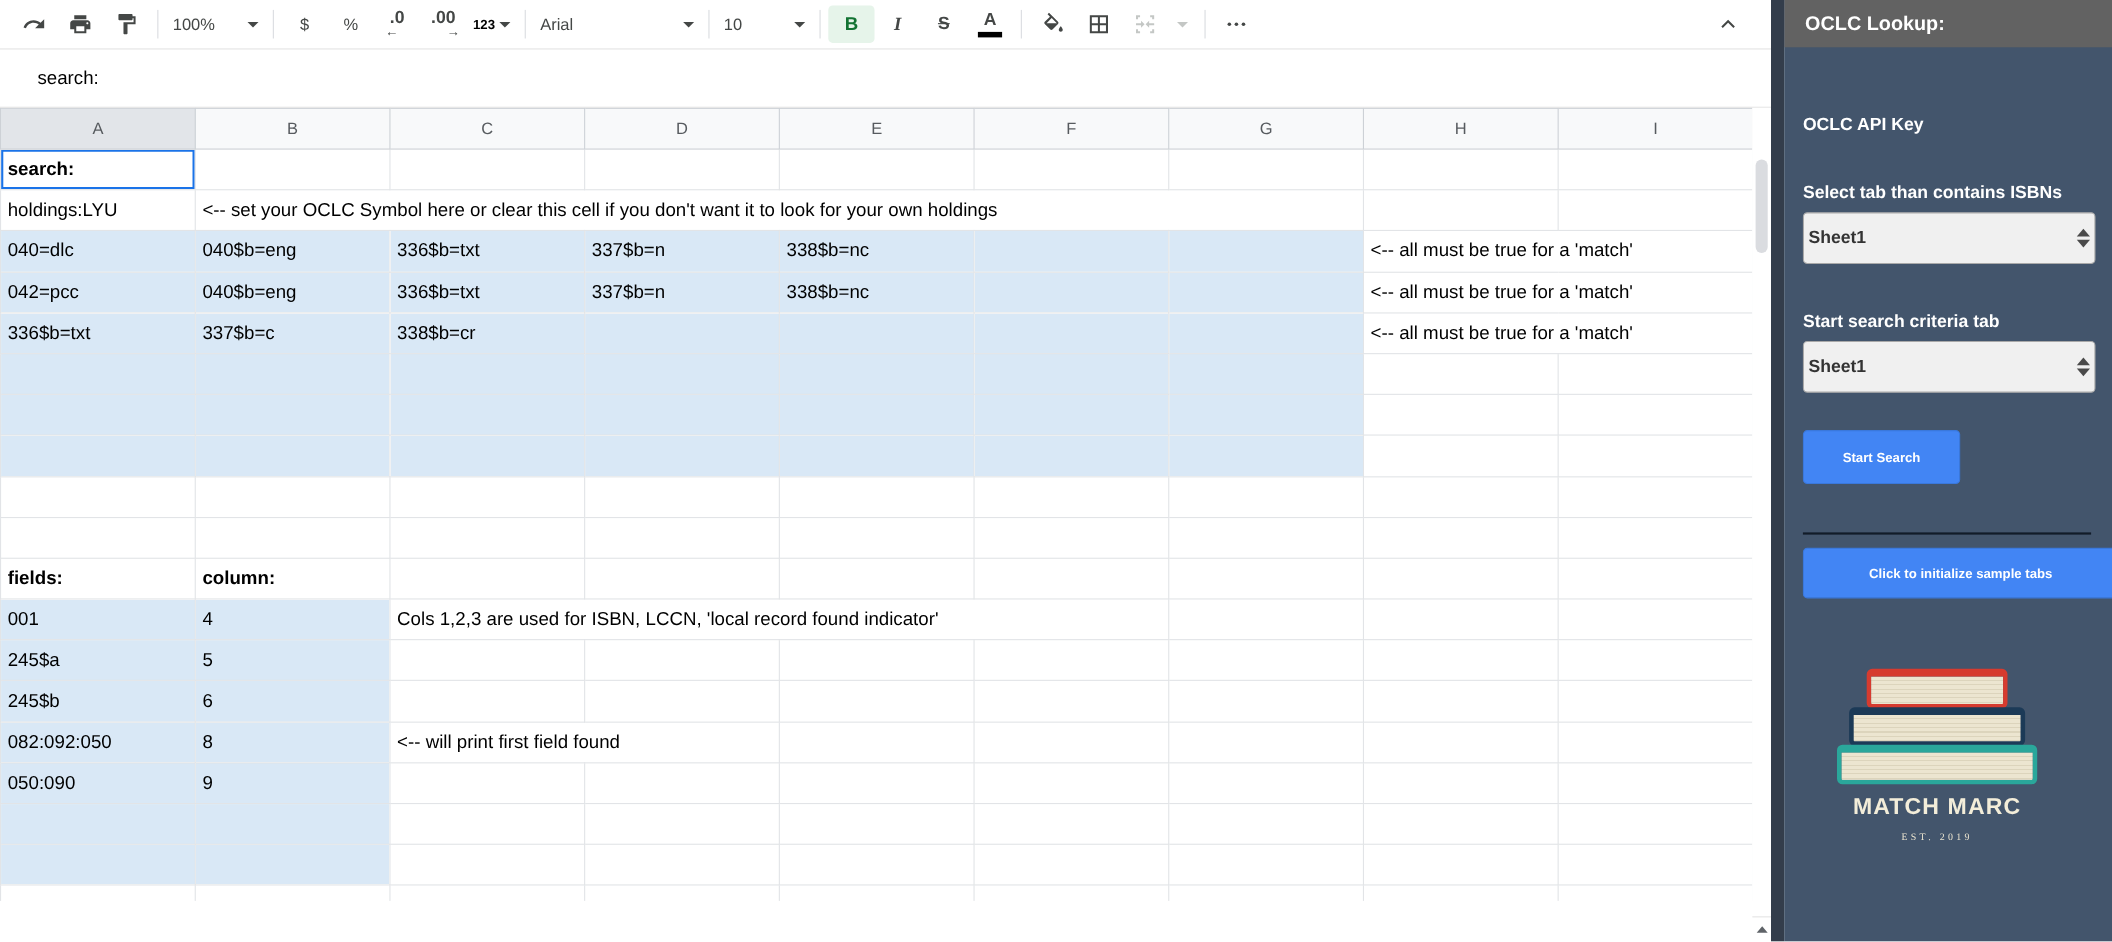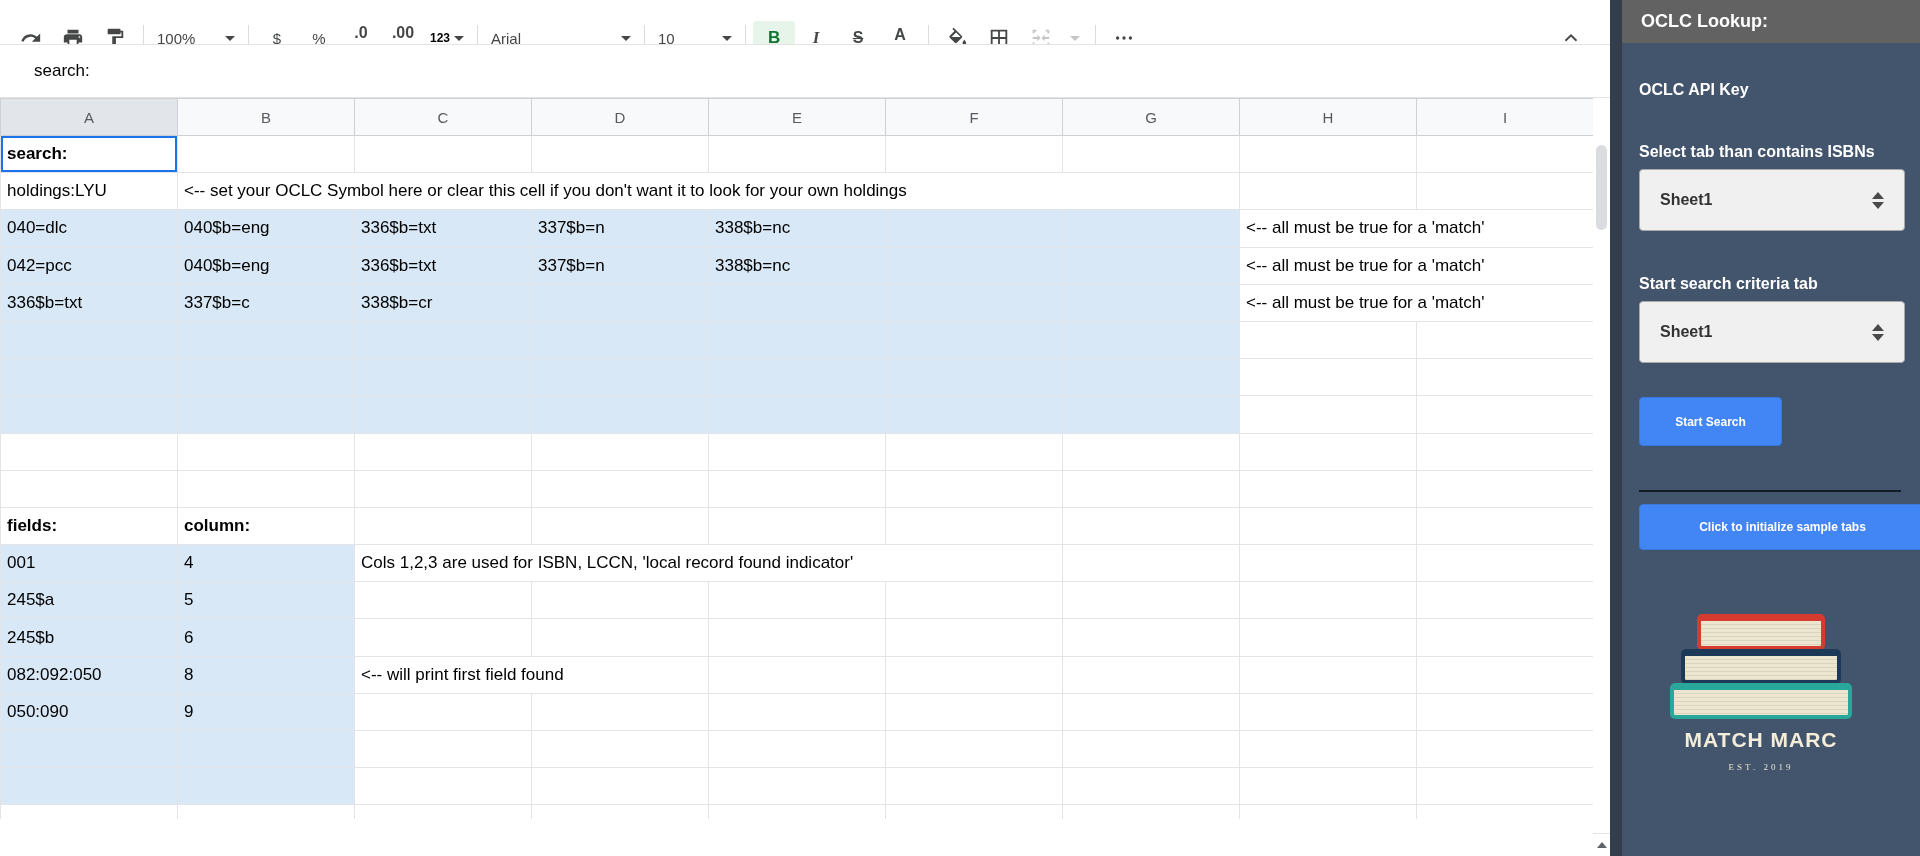--- a/index.html
+++ b/index.html
@@ -4,21 +4,21 @@
 <style>
   * { box-sizing: border-box; }
   html,body { margin:0; padding:0; }
   body {
     width:1920px; height:856px; overflow:hidden; position:relative;
     background:#fff; font-family:"Liberation Sans", sans-serif; color:#202124;
   }
 
   
   #toolbar {
-    position:absolute; left:0; top:16px; width:1610px; height:44px;
+    position:absolute; left:0; top:0; width:1610px; height:44px;
     display:flex; align-items:center; padding-left:10px; background:#fff;
   }
   .tbtn {
     height:34px; min-width:42px; border:none; background:none; border-radius:4px;
     display:flex; align-items:center; justify-content:center;
     color:#444746; font-size:15px; font-family:inherit; gap:4px; padding:0 6px;
   }
   .tbtn svg { display:block; }
   .sep { width:1px; height:26px; background:#dadce0; margin:0 7px; flex:0 0 auto; }
   .arr { width:0; height:0; border-left:5px solid transparent; border-right:5px solid transparent; border-top:5px solid #444746; }
@@ -75,35 +75,35 @@
 
   
   #dark-strip { position:absolute; left:1610px; top:0; width:12px; height:856px; background:#333d4b; }
 
   
   #sidebar { position:absolute; left:1622px; top:0; width:298px; height:856px; background:#43556c; overflow:hidden; }
   #sidebar header {
     height:43px; background:#626262; display:flex; align-items:center;
     padding-left:19px; color:#fff; font-weight:bold; font-size:18px;
   }
-  .sb-body { padding:38px 0 0 17px; position:relative; }
+  .sb-body { padding:38px 0 0 17px; position:relative;margin-top:24px; }
   .sb-label { display:block; color:#fff; font-weight:bold; font-size:16px; white-space:nowrap; overflow:hidden; }
   .input-wrap { position:relative; margin-top:7px; width:281px; }
   #api-input {
     width:100%; height:40px; border:2px solid #4a90f2; border-radius:2px;
     font-size:17px; padding-left:9px; font-family:inherit; color:#333; background:#fff;
   }
   #api-input::placeholder { color:#8b8b8b; }
   .caret { position:absolute; left:7px; top:9px; width:1.5px; height:22px; background:#000; }
   .gap-lg { margin-top:44px; }
   .sb-select {
-    margin-top:8px; width:266px; height:62px; background:#f0f0f0;
+    margin-top:8px; width:266px; height:47px; background:#f0f0f0;
     border:1px solid #a9a9a9; border-radius:4px;
     display:flex; align-items:center; justify-content:space-between;
-    padding:0 20px; font-size:16px; font-weight:bold; color:#333;
+    padding:0 4px; font-size:16px; font-weight:bold; color:#333;
   }
   .updown { display:flex; flex-direction:column; gap:3px; align-items:center; }
   .ud-up { width:0; height:0; border-left:6px solid transparent; border-right:6px solid transparent; border-bottom:7px solid #4a4a4a; }
   .ud-dn { width:0; height:0; border-left:6px solid transparent; border-right:6px solid transparent; border-top:7px solid #4a4a4a; }
   .btn-primary {
     background:#4285f4; color:#fff; font-weight:bold; font-size:12px;
     border:1px solid #3a78dc; border-radius:4px; font-family:inherit;
   }
   #start-btn { display:block; margin-top:34px; width:143px; height:49px; }
   #sb-divider { margin-top:44px; width:262px; height:2px; background:#121c28; }

